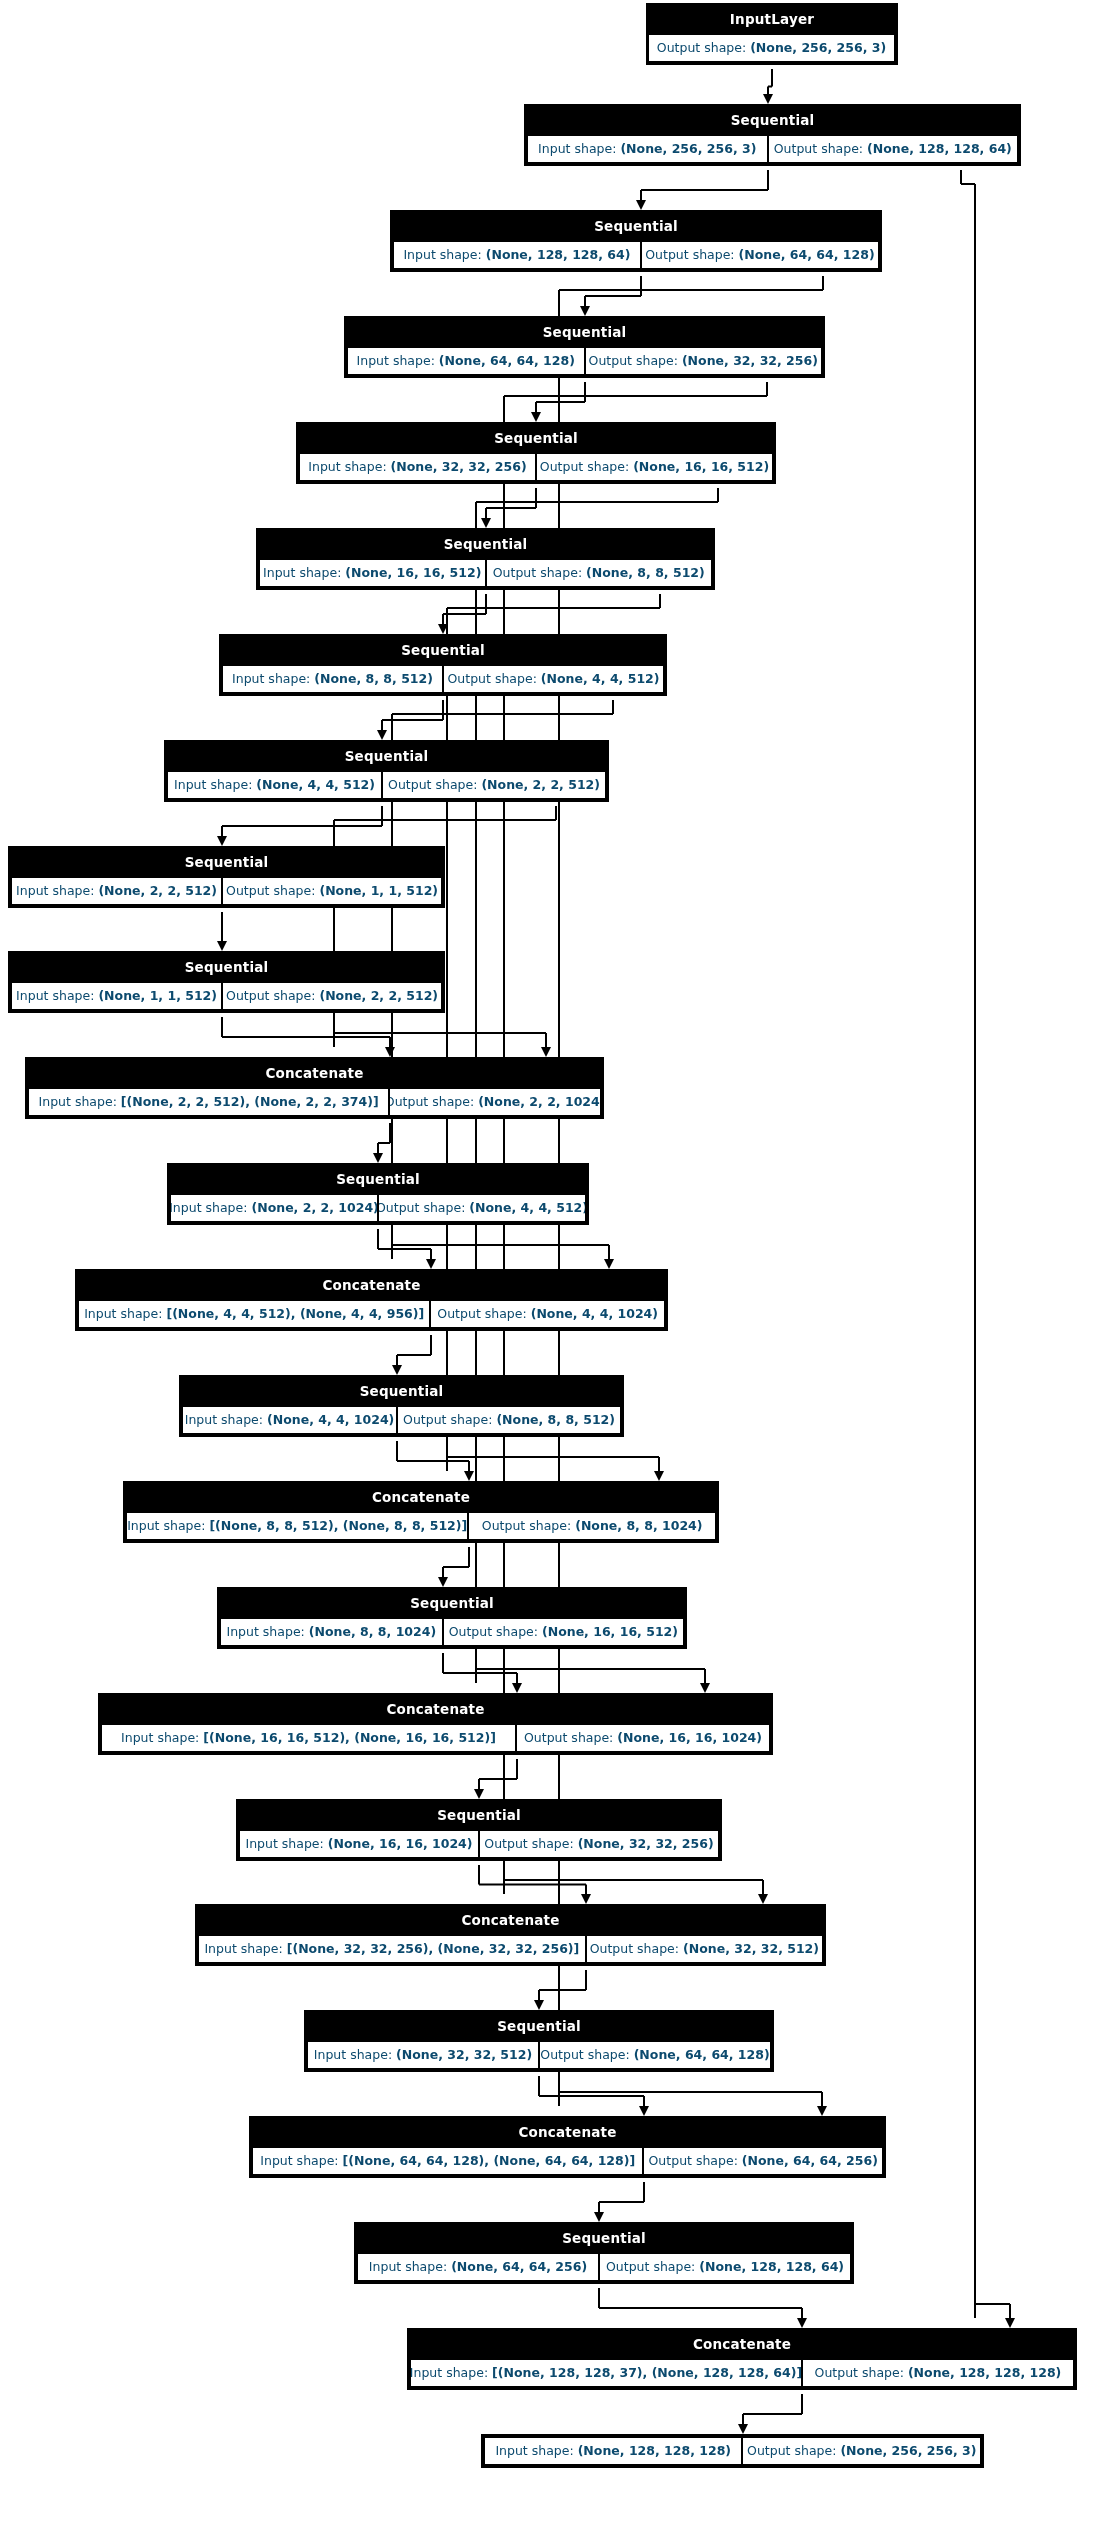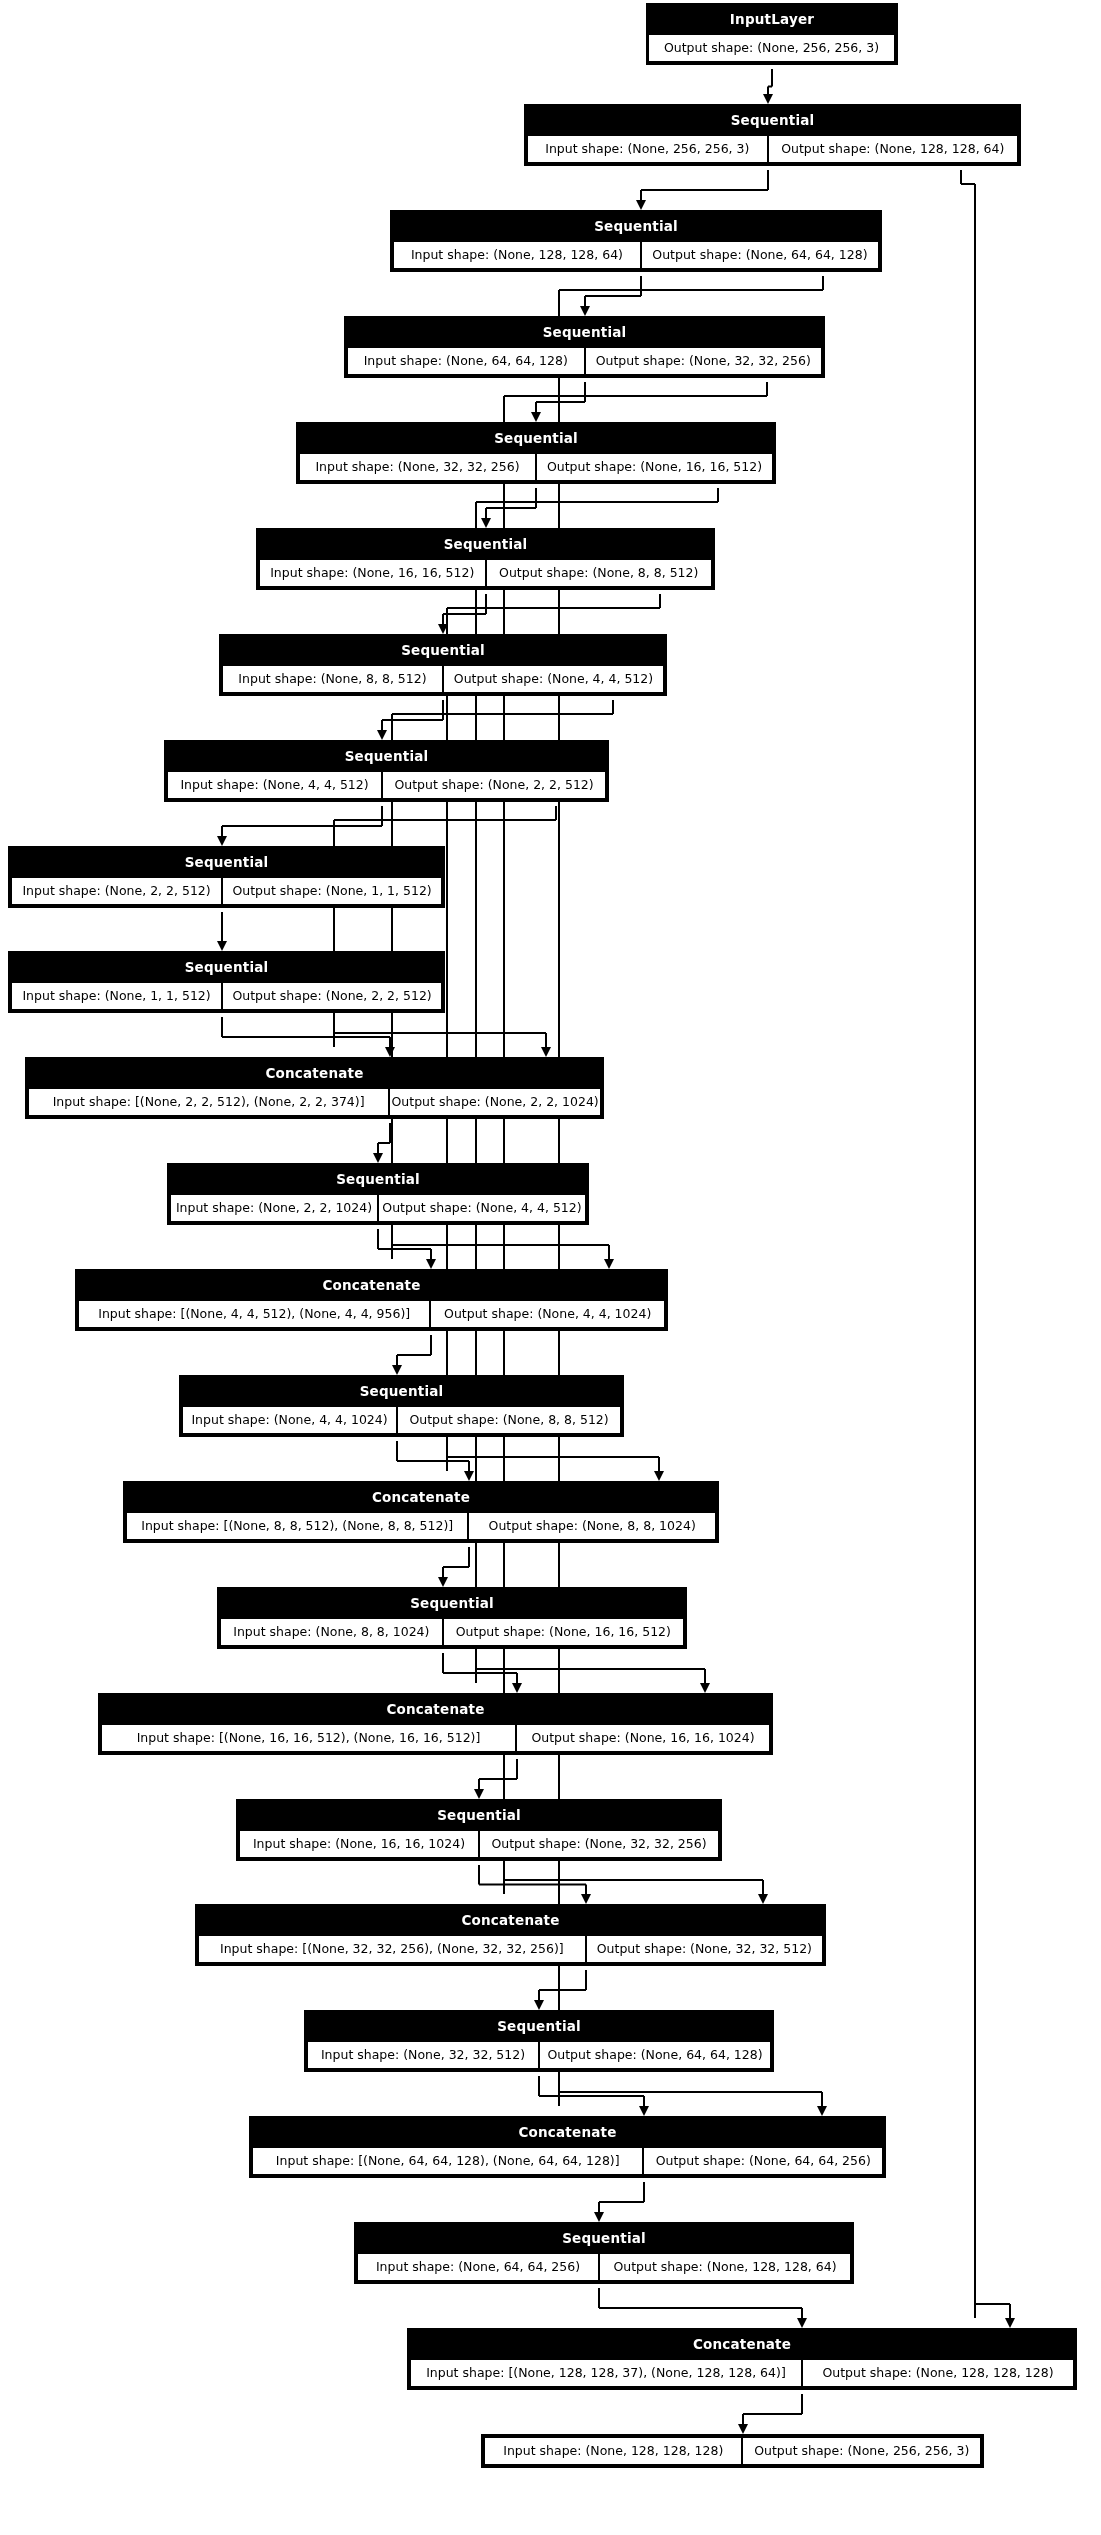--- a/index.html
+++ b/index.html
@@ -7,27 +7,27 @@
   #canvas{position:relative;width:1101px;height:2535px;background:#fff;overflow:hidden;}
   svg#edges{position:absolute;left:0;top:0;width:1101px;height:2535px;pointer-events:none;}
   .node{position:absolute;box-sizing:border-box;border:2px solid #000;background:#000;}
   .node .title{
     color:#fff;background:#000;text-align:center;
     font-weight:bold;font-size:13.5px;line-height:28px;height:28px;
     letter-spacing:.2px;white-space:nowrap;overflow:hidden;
   }
   .node .shapes{display:flex;background:#000;height:30px;box-sizing:border-box;padding:0;}
   .node .cell{
-    background:#fff;color:#000000;border:2px solid #000;box-sizing:border-box;
+    background:#fff;color:#0c4a6e;border:2px solid #000;box-sizing:border-box;
     display:flex;align-items:center;justify-content:center;
     font-size:12.5px;line-height:26px;white-space:nowrap;overflow:hidden;flex:1 1 auto;
   }
   .node .cell.in{border-right-width:1px;}
   .node .cell.out{border-left-width:1px;}
-  .node .cell b{font-weight:normal;margin-left:4px;}
+  .node .cell b{font-weight:bold;margin-left:4px;}
   .node .cell span.lbl{font-weight:normal;}
   .node.single .shapes .cell{flex:1 1 100%;}
   .edge-line{stroke:#000;stroke-width:2;fill:none;}
   .edge-head{fill:#000;}
 </style>
 </head>
 <body>
 
 <div id="canvas">
   <svg id="edges" viewBox="0 0 1101 2535">

